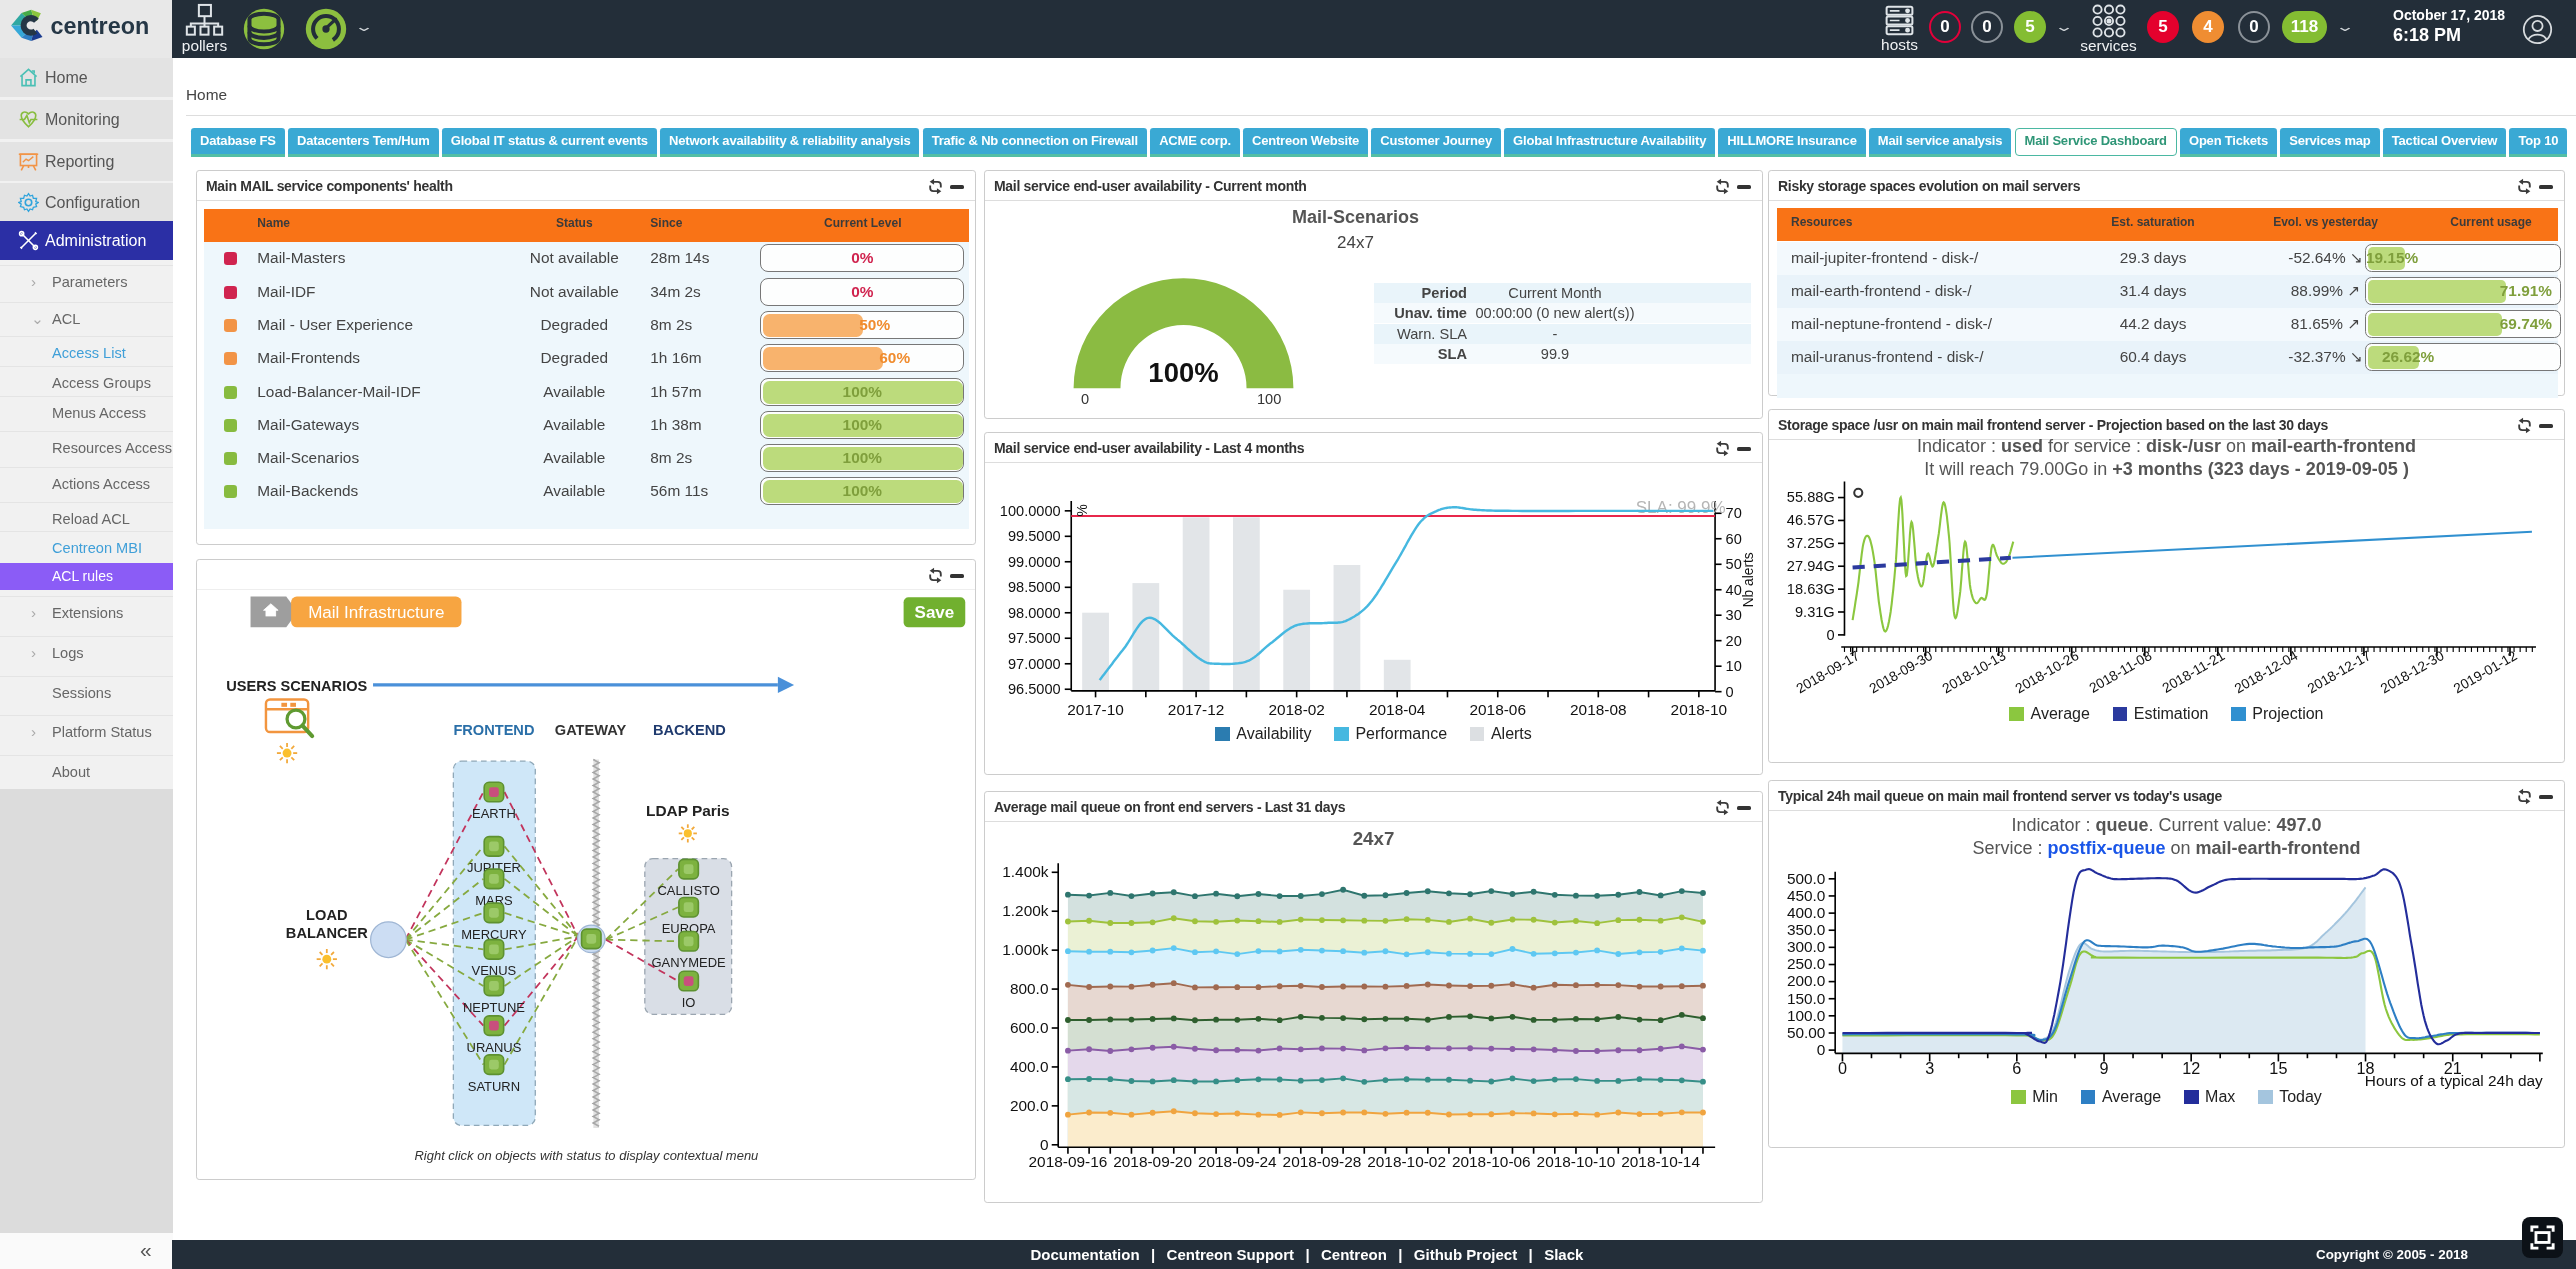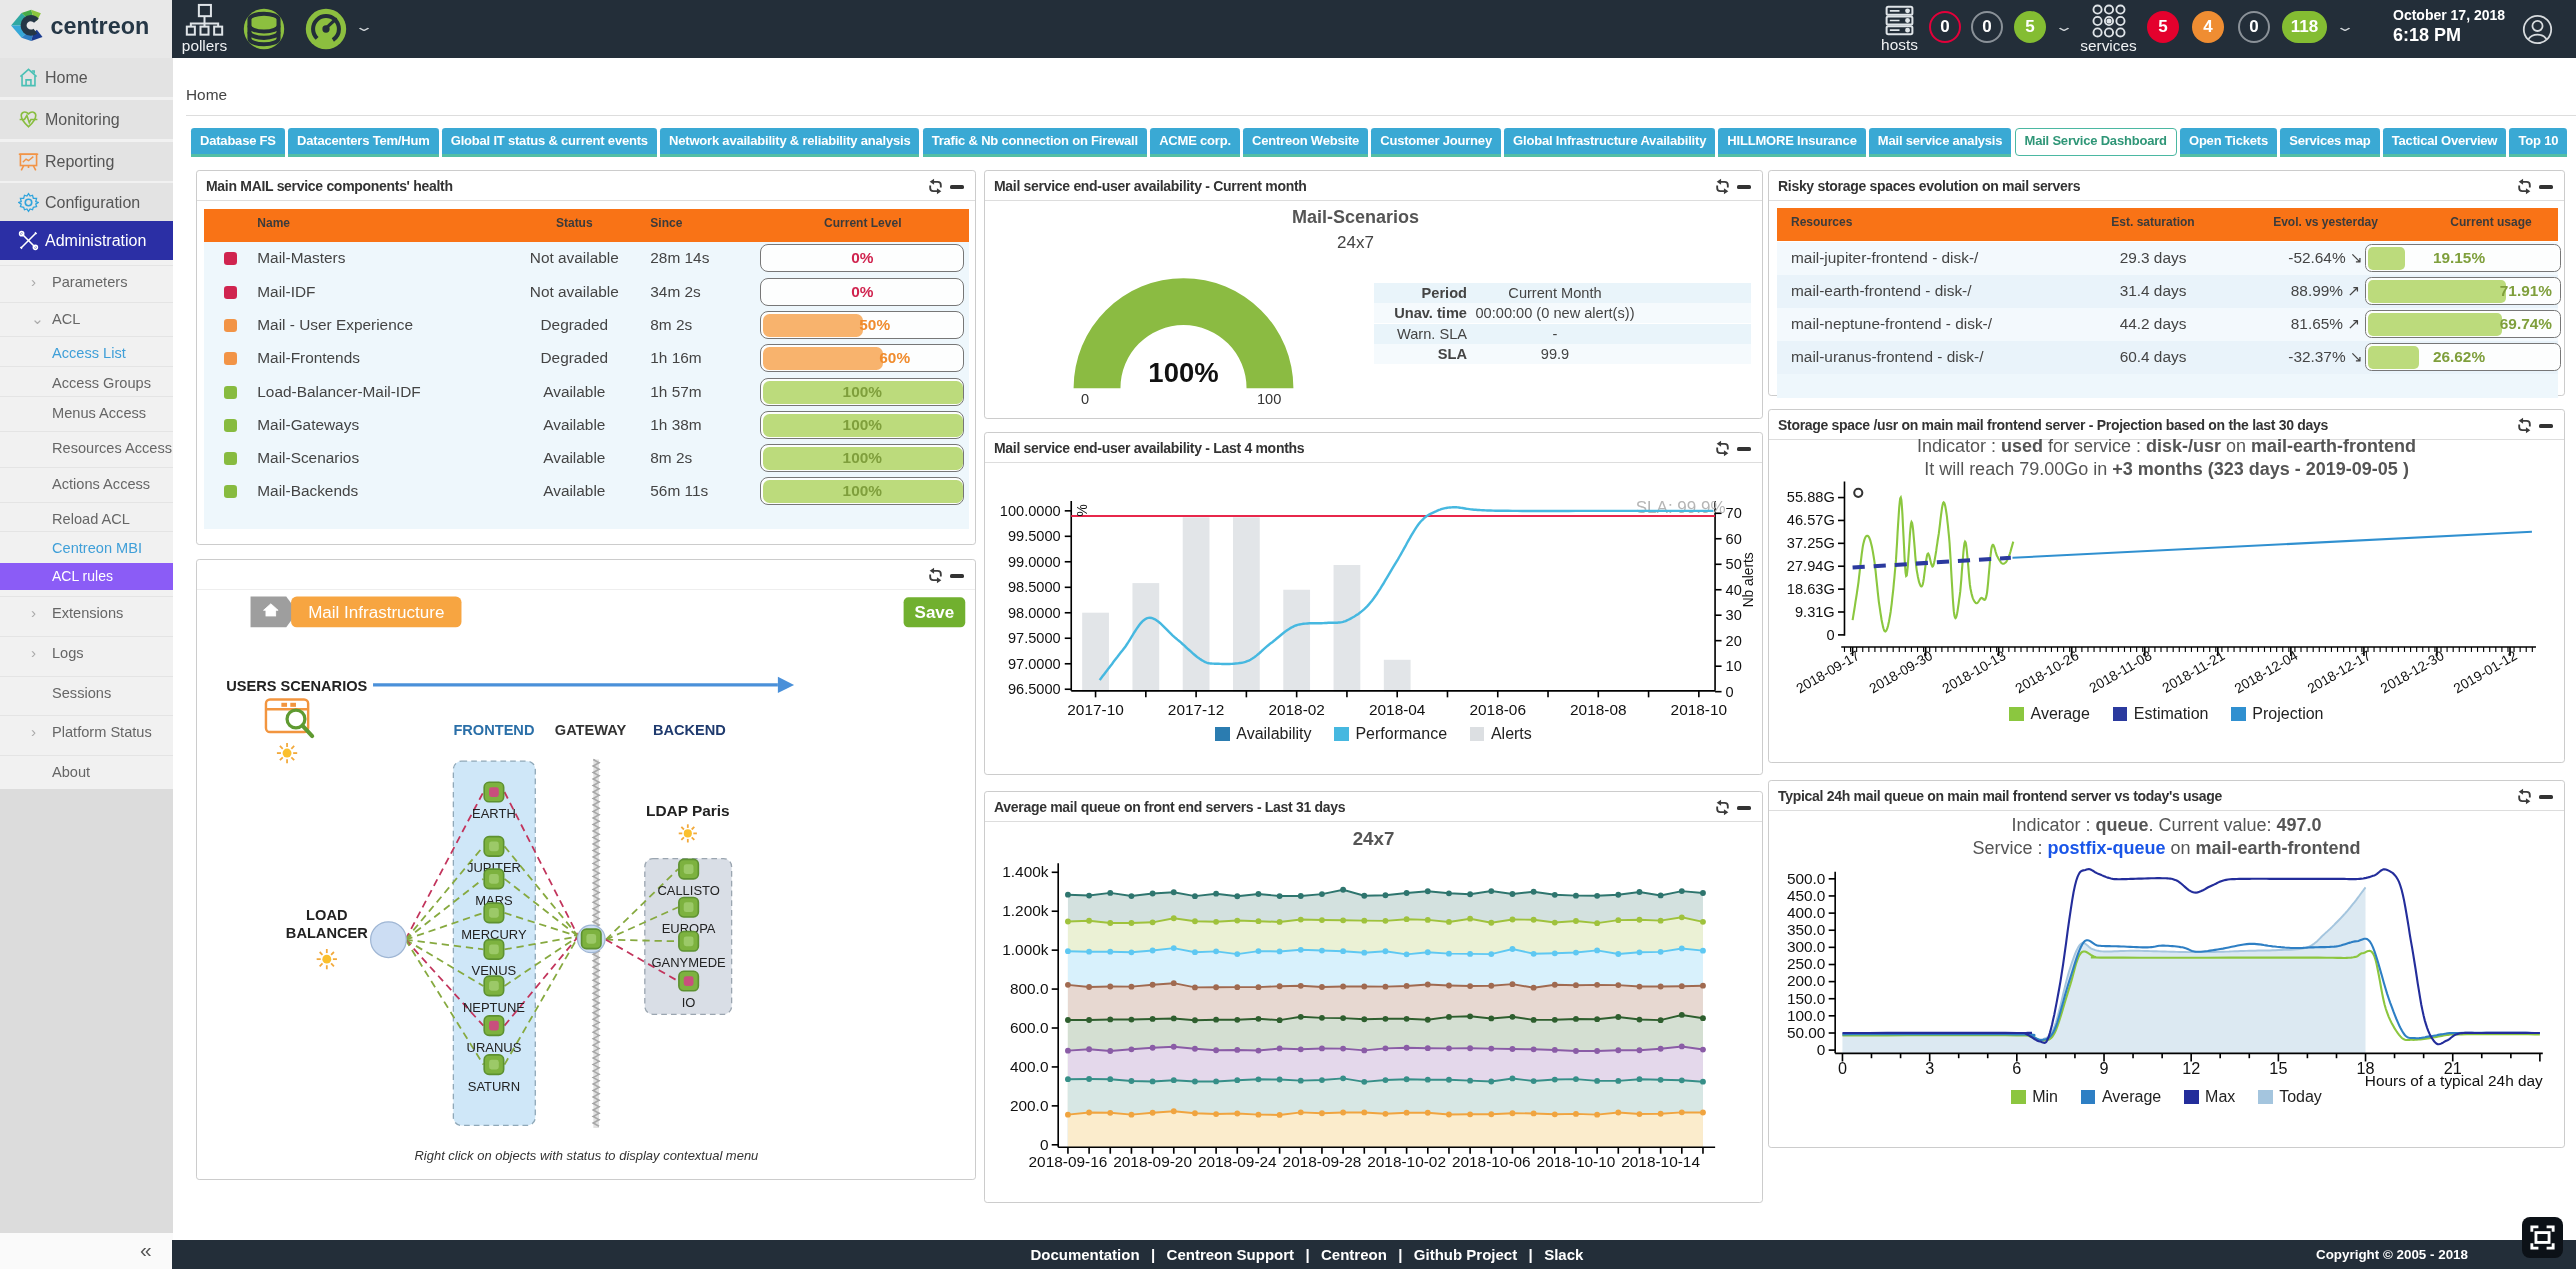--- a/index.html
+++ b/index.html
@@ -959,21 +959,21 @@
       <span class="abs" style="left:295px;top:6.5px;width:162px;text-align:center">Est. saturation</span>
       <span class="abs" style="left:459px;top:6.5px;width:179px;text-align:center">Evol. vs yesterday</span>
       <span class="abs" style="left:637px;top:6.5px;width:154px;text-align:center">Current usage</span>
     </div>
     <div class="trow" style="left:8px;top:71px;width:781px;height:33px;background:#f3f9fd">
       <span class="abs" style="left:14px;top:7.3px">mail-jupiter-frontend - disk-/</span>
       <span class="abs" style="left:295px;top:7.3px;width:162px;text-align:center">29.3 days</span>
       <span class="abs" style="left:459px;top:7.3px;width:179px;text-align:center">-52.64% ↘</span>
       <div class="bar" style="left:588px;top:2.4px;width:196px;height:28px;border-radius:6.5px">
         <div class="barfill" style="width:37px;background:#bcdb7c;border-radius:4.9px"></div>
-        <div class="bartxt" style="left:0;width:100%;text-align:center;padding-right:8px;color:#7f9f3c">19.15%</div>
+        <div class="bartxt" style="left:0;width:100%;text-align:left;padding-right:8px;color:#7f9f3c">19.15%</div>
       </div>
     </div>
     <div class="trow" style="left:8px;top:104px;width:781px;height:33px;background:#e9f3fa">
       <span class="abs" style="left:14px;top:7.3px">mail-earth-frontend - disk-/</span>
       <span class="abs" style="left:295px;top:7.3px;width:162px;text-align:center">31.4 days</span>
       <span class="abs" style="left:459px;top:7.3px;width:179px;text-align:center">88.99% ↗</span>
       <div class="bar" style="left:588px;top:2.4px;width:196px;height:28px;border-radius:6.5px">
         <div class="barfill" style="width:138px;background:#bcdb7c;border-radius:4.9px"></div>
         <div class="bartxt" style="left:0;width:100%;text-align:right;padding-right:8px;color:#7f9f3c">71.91%</div>
       </div>
@@ -986,21 +986,21 @@
         <div class="barfill" style="width:134px;background:#bcdb7c;border-radius:4.9px"></div>
         <div class="bartxt" style="left:0;width:100%;text-align:right;padding-right:8px;color:#7f9f3c">69.74%</div>
       </div>
     </div>
     <div class="trow" style="left:8px;top:170px;width:781px;height:33px;background:#e9f3fa">
       <span class="abs" style="left:14px;top:7.3px">mail-uranus-frontend - disk-/</span>
       <span class="abs" style="left:295px;top:7.3px;width:162px;text-align:center">60.4 days</span>
       <span class="abs" style="left:459px;top:7.3px;width:179px;text-align:center">-32.37% ↘</span>
       <div class="bar" style="left:588px;top:2.4px;width:196px;height:28px;border-radius:6.5px">
         <div class="barfill" style="width:51px;background:#bcdb7c;border-radius:4.9px"></div>
-        <div class="bartxt" style="left:0;width:100%;text-align:center;padding-right:8px;color:#7f9f3c">26.62%</div>
+        <div class="bartxt" style="left:16px;width:100%;text-align:left;padding-right:8px;color:#7f9f3c">26.62%</div>
       </div>
     </div>
   </div>
 <div class="panel" style="left:1768px;top:409px;width:797px;height:354px">
     <div class="phead">
       <div class="ptitle">Storage space /usr on main mail frontend server - Projection based on the last 30 days</div>
       <div class="picons" style="width:36px;height:18px">
         <svg class="refresh" viewBox="0 0 24 24">
           <g stroke="#3b3b3b" stroke-width="2.6" fill="none">
 <path d="M7.5 5.5 H15 A4.5 4.5 0 0 1 19.5 10 V13.5"></path>

